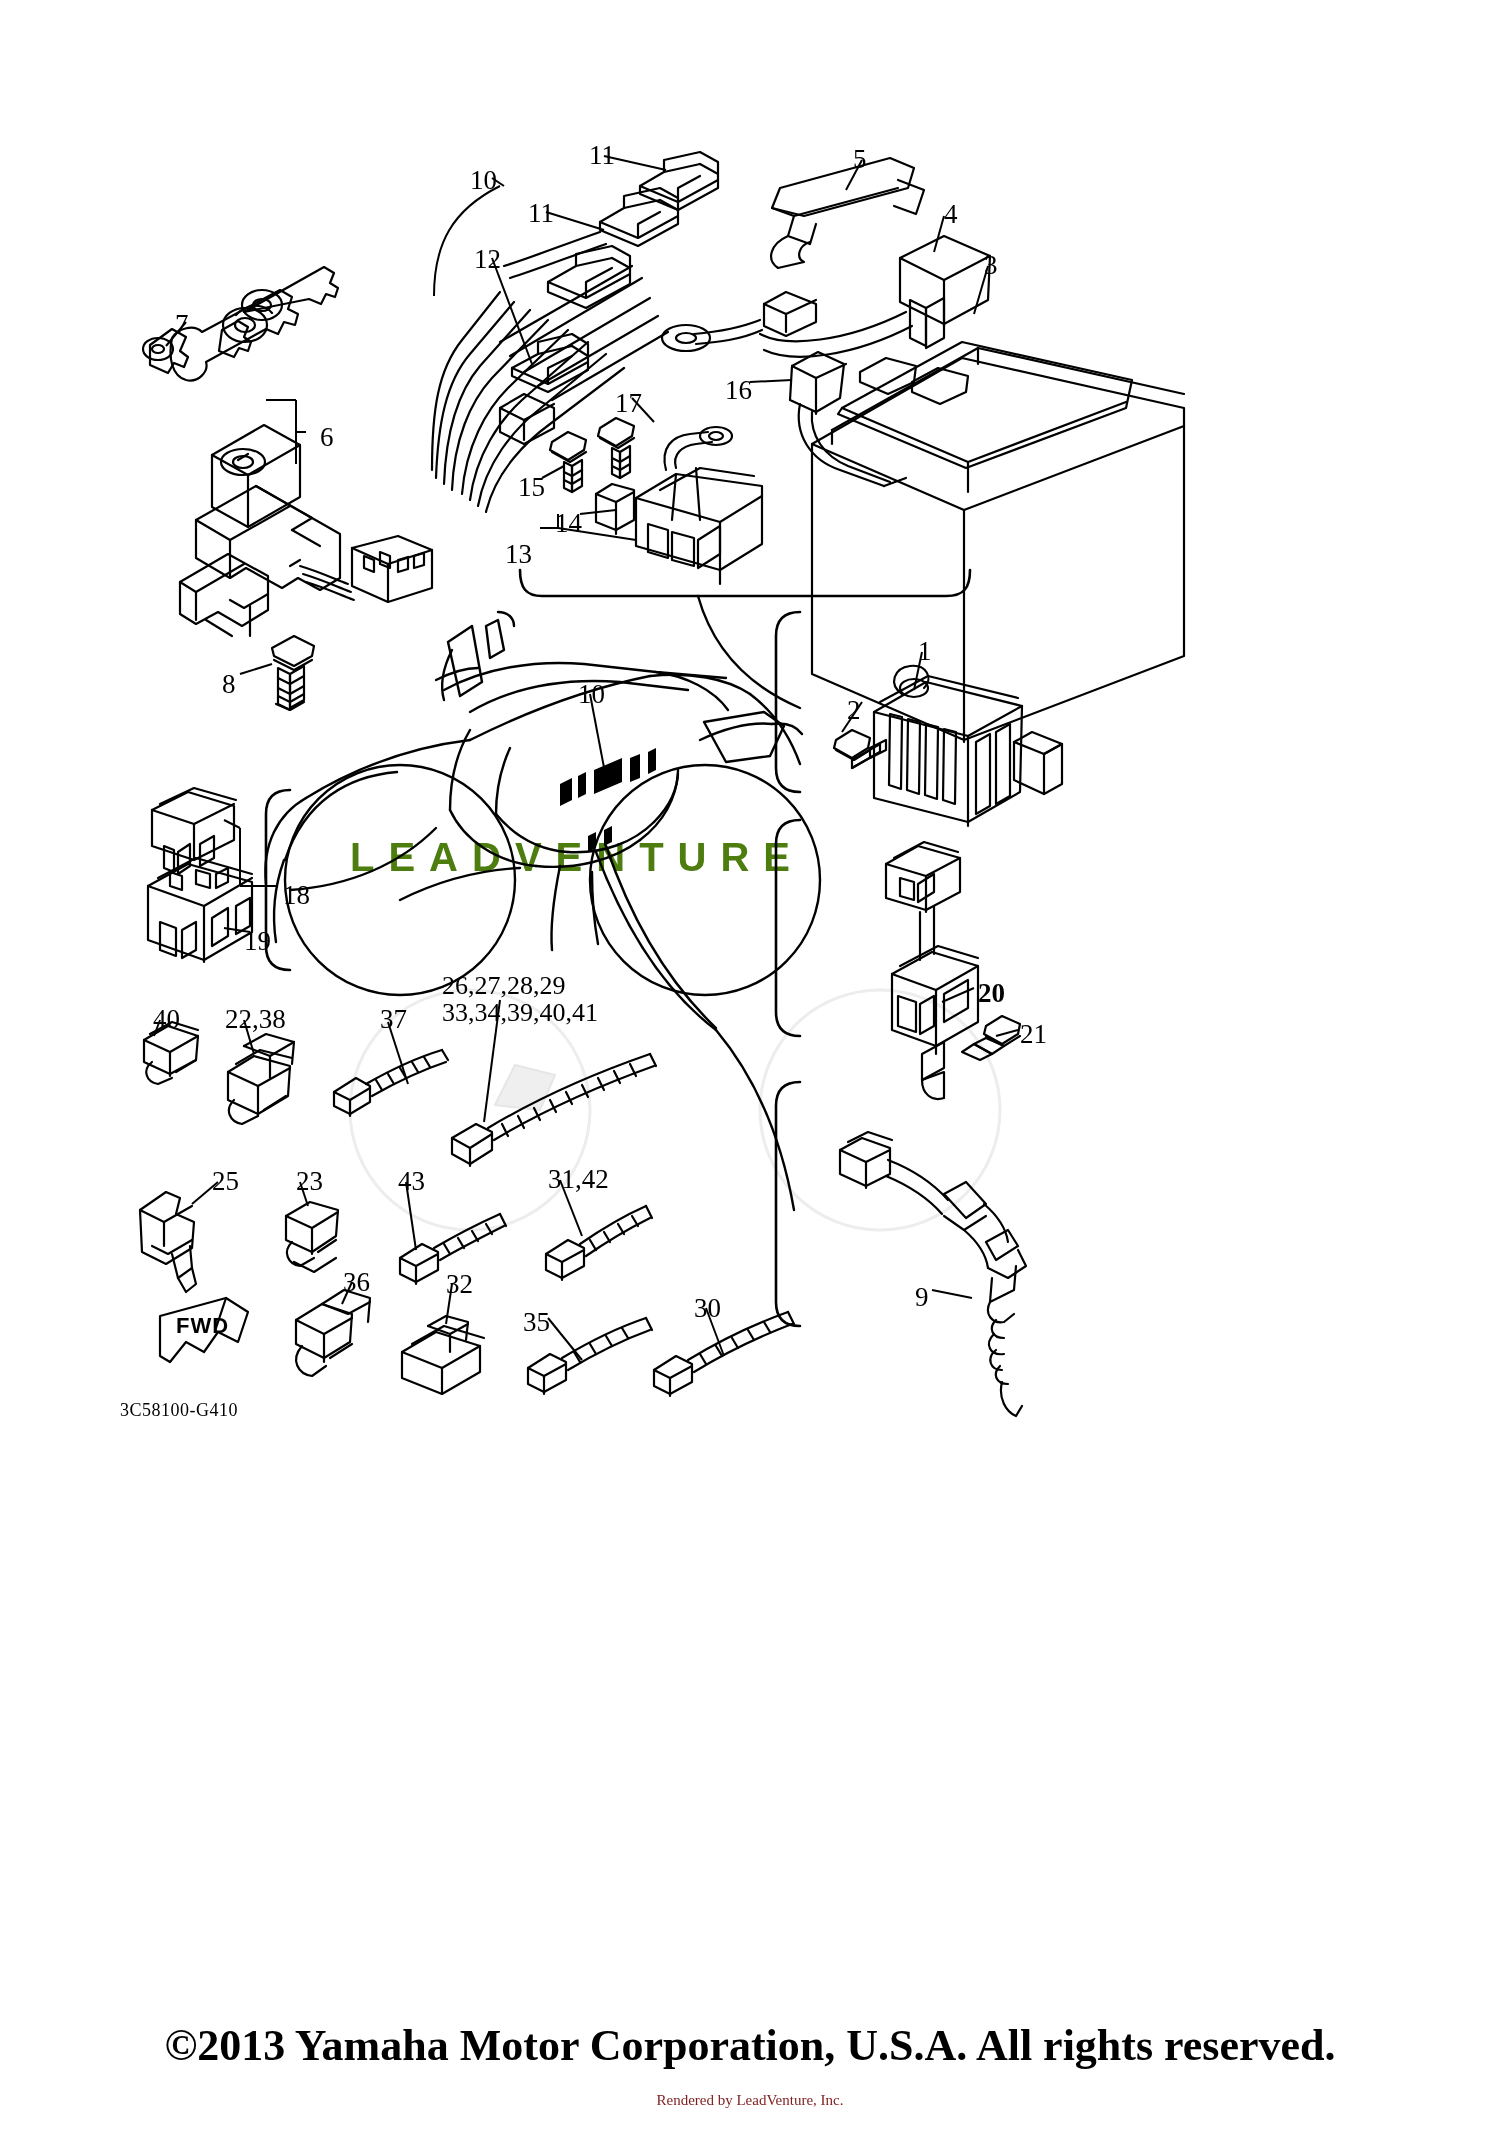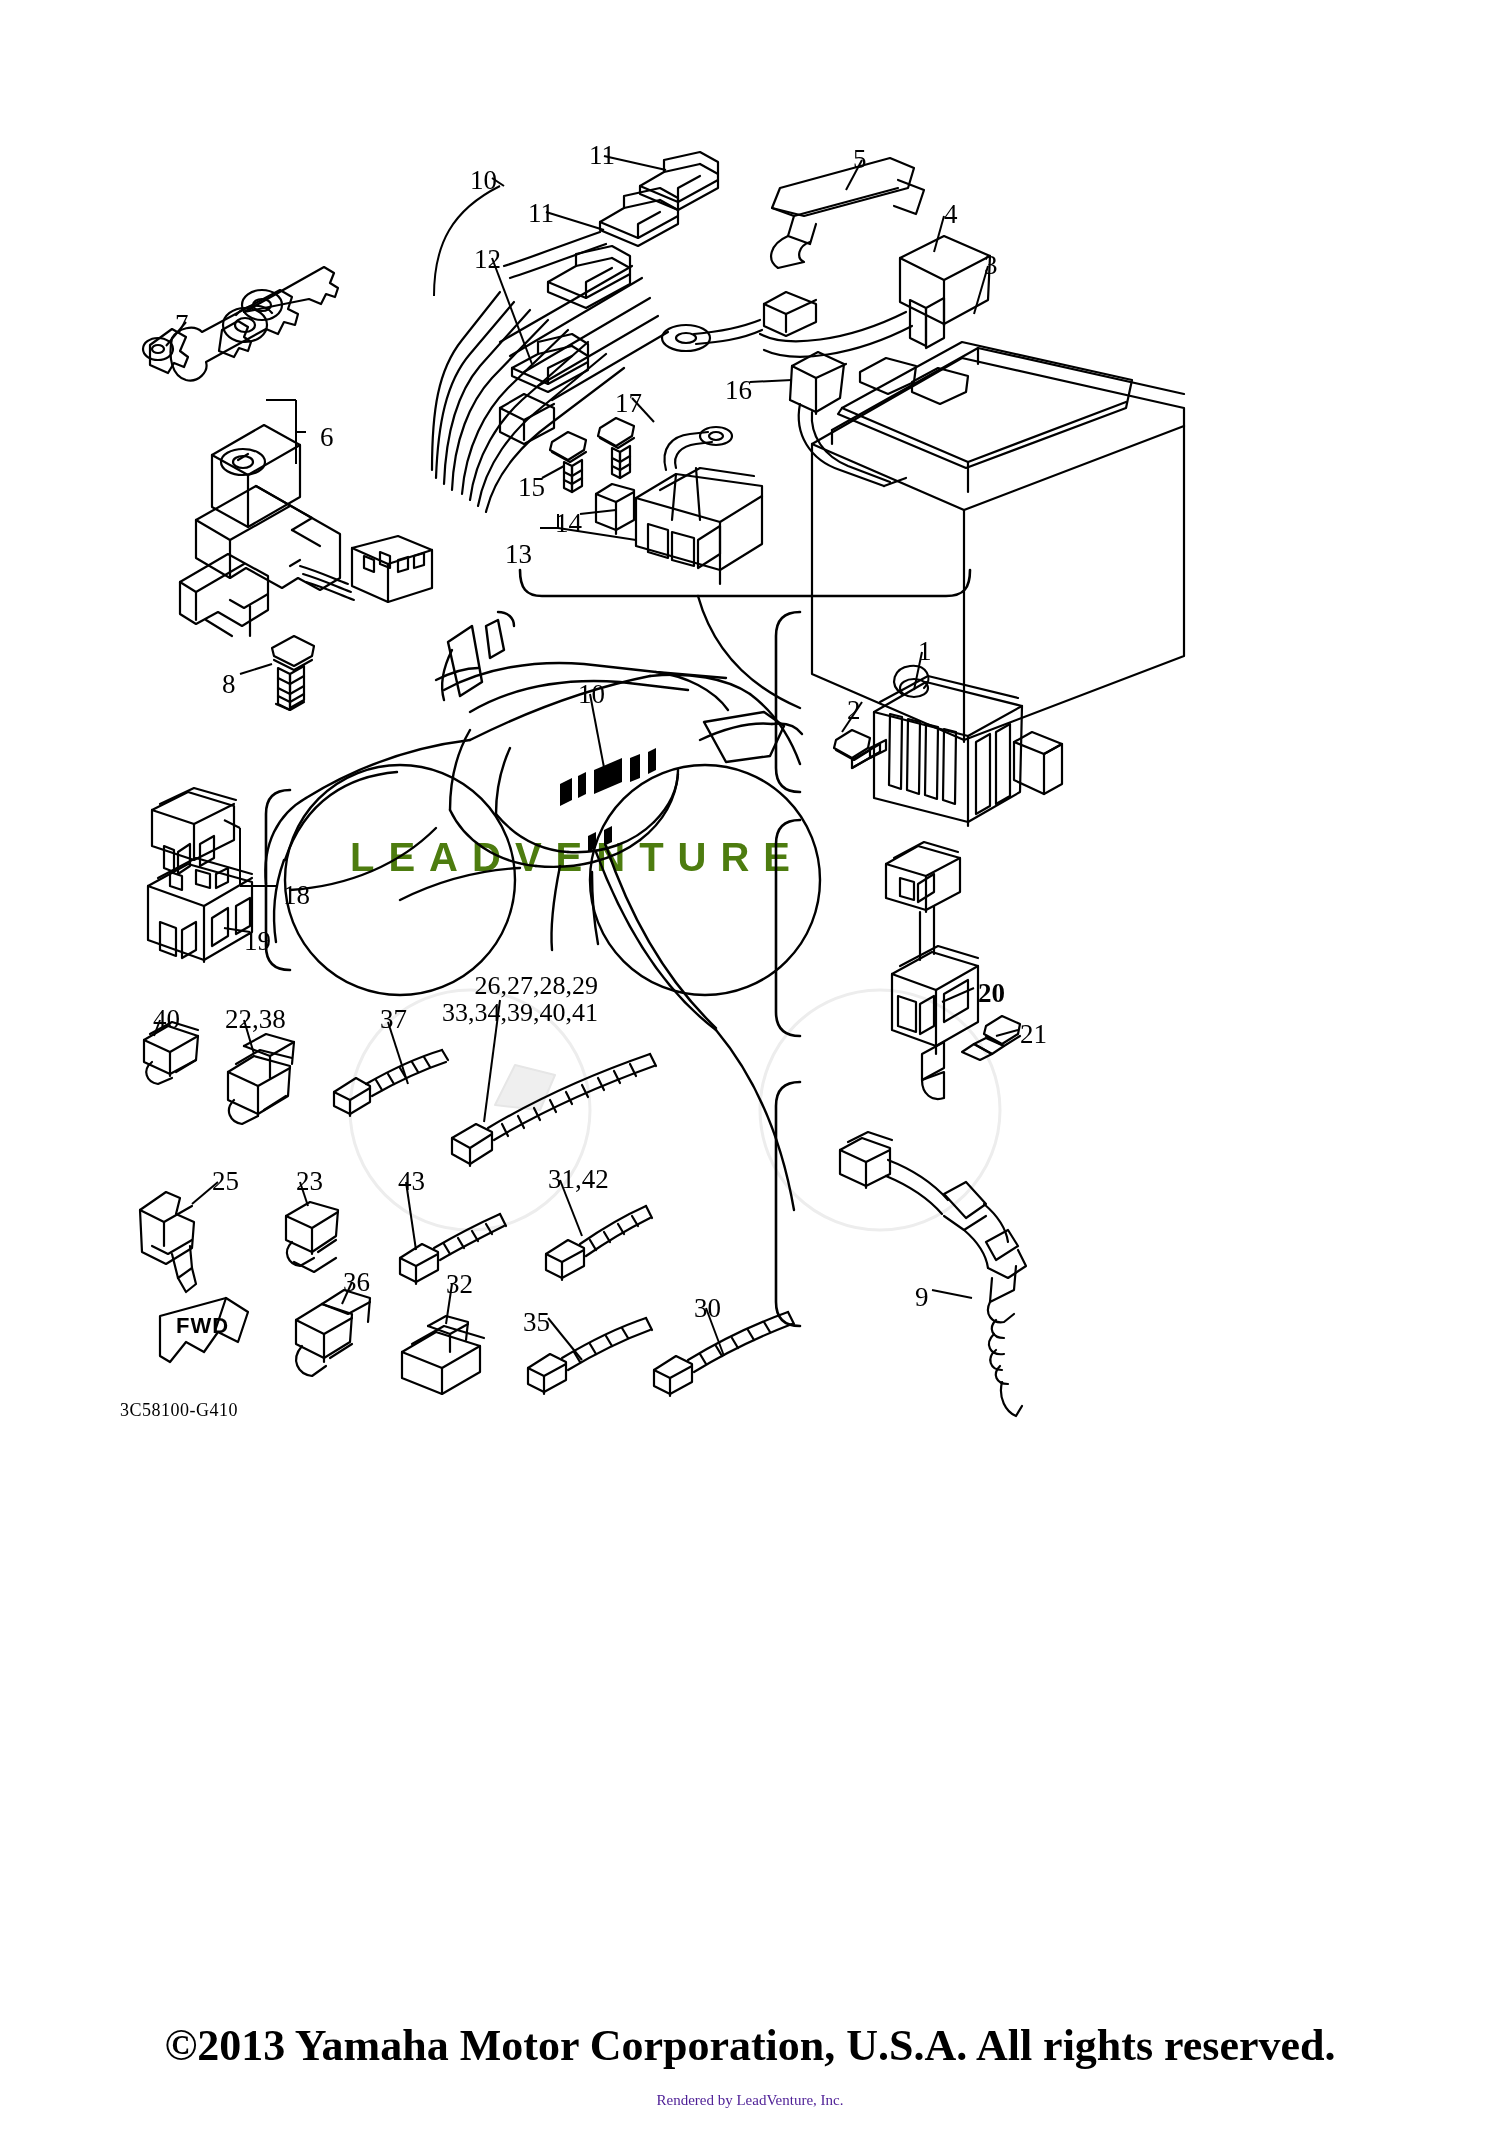--- a/index.html
+++ b/index.html
@@ -1,24 +1,24 @@
 <!DOCTYPE html>
 <html><head>
 <meta charset="utf-8">
 <style>
   html,body{margin:0;padding:0;background:#ffffff;}
   body{width:1500px;height:2135px;position:relative;font-family:"Liberation Serif",serif;color:#000;overflow:hidden;}
   #sheet{position:absolute;left:0;top:0;width:1500px;height:2135px;}
   svg{position:absolute;left:0;top:0;width:1500px;height:2135px;}
   .callout{position:absolute;font-family:"Liberation Serif",serif;font-size:27px;font-weight:400;color:#000;white-space:nowrap;line-height:1.05;}
-  .callout.multi{font-size:26px;text-align:right;}
+  .callout.multi{font-size:26px;text-align:left;}
   .partno{position:absolute;font-family:"Liberation Serif",serif;font-size:18px;letter-spacing:.5px;}
   .fwd{position:absolute;font-family:"Liberation Sans",sans-serif;font-weight:bold;font-size:22px;letter-spacing:1px;}
   .copyright{position:absolute;left:0;top:2020px;width:1500px;text-align:center;font-family:"Liberation Serif",serif;font-size:44px;font-weight:bold;}
-  .footer-note{position:absolute;left:0;top:2092px;width:1500px;text-align:center;font-family:"Liberation Serif",serif;font-size:15px;color:#4c1d95;}
+  .footer-note{position:absolute;left:0;top:2092px;width:1500px;text-align:center;font-family:"Liberation Serif",serif;font-size:15px;color:#7f1d1d;}
   .wm{position:absolute;font-family:"Liberation Sans",sans-serif;color:#4d7c0f;font-weight:bold;letter-spacing:14px;font-size:40px;}
 </style>
 </head>
 <body>
 
 <div id="sheet">
 
   <div class="wm" style="left:350px;top:835px;">LEADVENTURE</div>
 
   <svg viewBox="0 0 1500 2135" aria-hidden="true">

